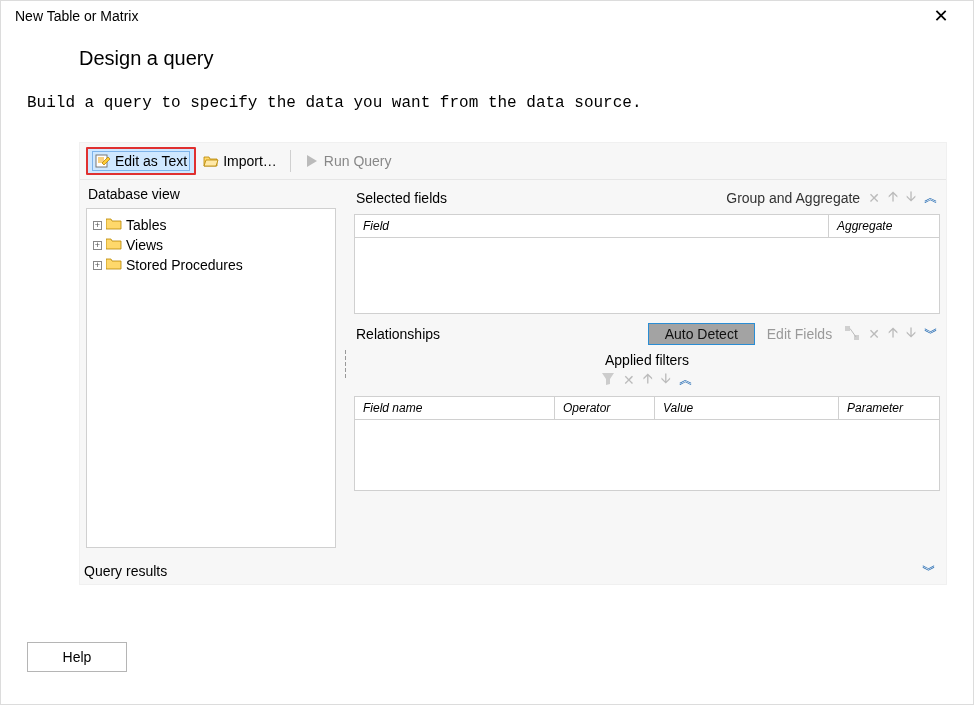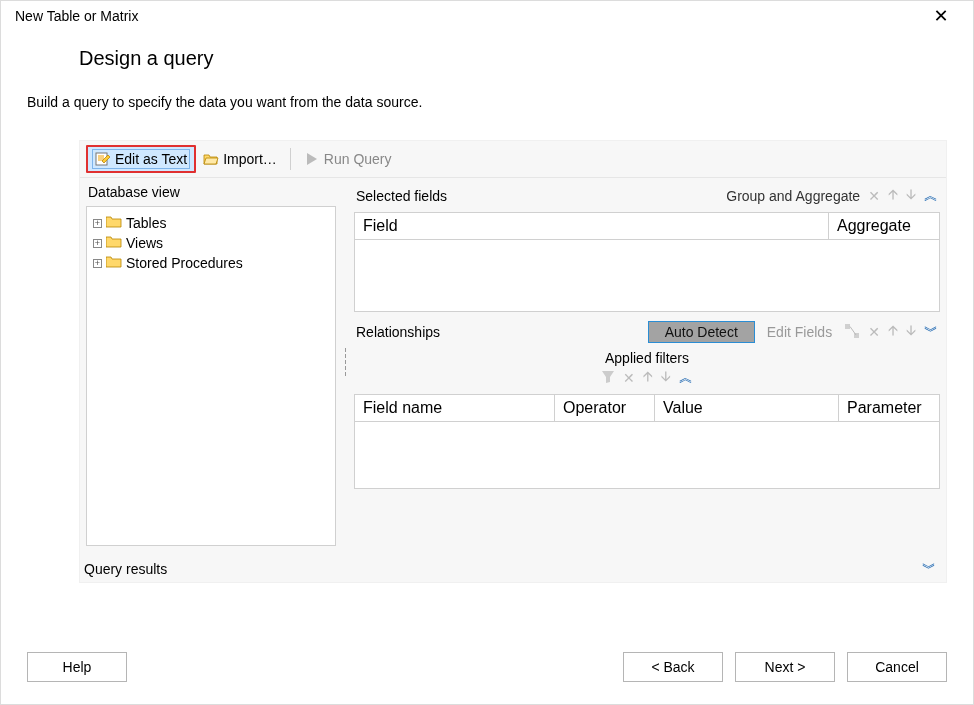--- a/index.html
+++ b/index.html
@@ -2,21 +2,21 @@
 <html><head>
 <meta charset="utf-8">
 <style>
   * { box-sizing: border-box; }
   html, body { margin: 0; padding: 0; font-family: "Segoe UI", Tahoma, sans-serif; font-size: 14px; color: #000; background: #fff; }
   .window { width: 974px; height: 705px; position: relative; background: #fff; border: 1px solid #dcdcdc; }
   .titlebar { display: flex; align-items: center; justify-content: space-between; padding: 6px 12px 2px 14px; }
   .titlebar .title { font-size: 14px; }
   .close { width: 40px; text-align: center; font-size: 18px; line-height: 18px; cursor: pointer; color:#000; font-family: Arial, sans-serif; }
   .heading { font-size: 20px; padding: 20px 0 10px 78px; }
-  .subtext { font-size: 14px; padding: 14px 0 0 26px; }
+  .subtext { font-size: 16px; padding: 14px 0 0 26px; font-family: Liberation Mono, monospace; }
   .main-area { margin: 30px 26px 0 78px; background: #f7f7f7; border: 1px solid #f0f0f0; padding-bottom:4px; }
   .toolbar { display: flex; align-items: center; gap: 0; padding: 4px 6px 4px 6px; border-bottom: 1px solid #e6e6e6; }
   .tb-btn { display: inline-flex; align-items: center; gap: 4px; padding: 2px 6px; border: 1px solid transparent; background: transparent; cursor: pointer; }
   .tb-btn.highlight { border: 2px solid #e03030; background: #cfe8ff; padding: 2px 4px; border-radius:1px; }
   .tb-btn.highlight .innerbox { border:1px solid #7eb4ea; padding:1px 2px; display:inline-flex; align-items:center; gap:4px; background:#cfe8ff;}
   .tb-sep { width: 1px; height: 22px; background: #d0d0d0; margin: 0 6px; }
   .tb-run { color: #888; }
   .icon-sq { display: inline-block; width:16px; height:16px; vertical-align:middle; }
   .panels { display: flex; gap: 6px; padding: 0 6px 6px 6px; }
   .left-panel { width: 250px; display:flex; flex-direction:column; }
@@ -28,28 +28,28 @@
   .right-panel { flex: 1 1 auto; display:flex; flex-direction:column; }
   .section-header { display:flex; align-items:center; justify-content:space-between; padding: 6px 2px 4px 2px; }
   .section-header .label { font-size:14px; }
   .section-header .tools { display:flex; align-items:center; gap:8px; color:#888; font-size:14px; }
   .tool-icon { color:#bbb; cursor:pointer; font-size:14px; }
   .tool-icon.dark { color:#666; }
   .grid-box { background:#fff; border:1px solid #d0d0d0; }
   .grid-box.small { height: 100px; }
   .grid-box.med { height: 95px; }
   .grid-head { display:flex; border-bottom:1px solid #d0d0d0; background:#fff; }
-  .gh-cell { padding: 4px 8px; border-right:1px solid #d0d0d0; font-size:16px; }
+  .gh-cell { padding: 4px 8px; border-right:1px solid #d0d0d0; font-size:12px;font-style:italic; }
   .gh-cell:last-child { border-right:none; }
   .auto-detect { border:1px solid #2a8dd4; color:#111; padding: 0 16px; background:#a3a3a3; font-size:14px; height:22px; display:inline-flex; align-items:center; }
   .edit-fields { color:#999; padding:0 4px; }
   .splitter { width:6px; background:transparent; cursor:col-resize; display:flex; align-items:center; justify-content:center; }
   .splitter-dots { width:3px; height:30px; background-image: radial-gradient(#999 1px, transparent 1px); background-size: 3px 6px; }
   .query-results-row { display:flex; align-items:center; justify-content:space-between; padding: 8px 10px 0 4px; }
-  .footer { position:absolute; bottom:0; left:0; right:0; height:60px; display:flex; align-items:center; justify-content:space-between; padding: 0 26px 14px 26px; }
+  .footer { position:absolute; bottom:10px; left:0; right:0; height:60px; display:flex; align-items:center; justify-content:space-between; padding: 0 26px 14px 26px; }
   .btn { min-width: 100px; height: 30px; border:1px solid #b5b5b5; background:#fff; font-size:14px; cursor:pointer; }
   .footer-right { display:flex; gap:12px; }
   .chev { font-family: "Segoe UI Symbol", sans-serif; }
   svg.folder { width:16px; height:13px; }
 </style>
 </head>
 <body>
 
 <div class="window">
 
@@ -199,20 +199,15 @@
     </div>
 
     <div class="query-results-row">
       <span>Query results</span>
       <span class="tool-icon dark chev" style="color:#2a6fb5;">︾</span>
     </div>
   </div>
 
   <div class="footer">
     <button class="btn">Help</button>
-    <div class="footer-right">
-      <button class="btn">&lt; Back</button>
-      <button class="btn">Next &gt;</button>
-      <button class="btn">Cancel</button>
-    </div>
   </div>
 
 </div>
 
 </body></html>

